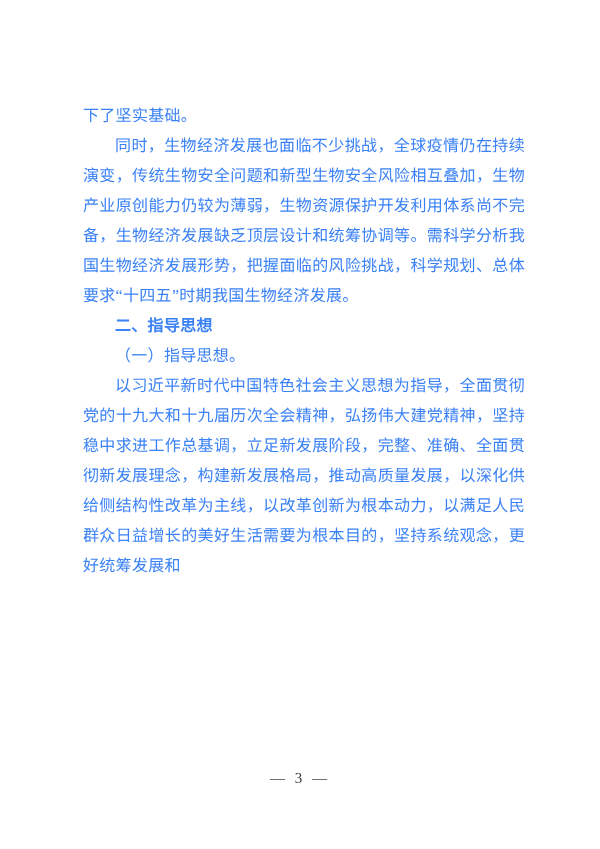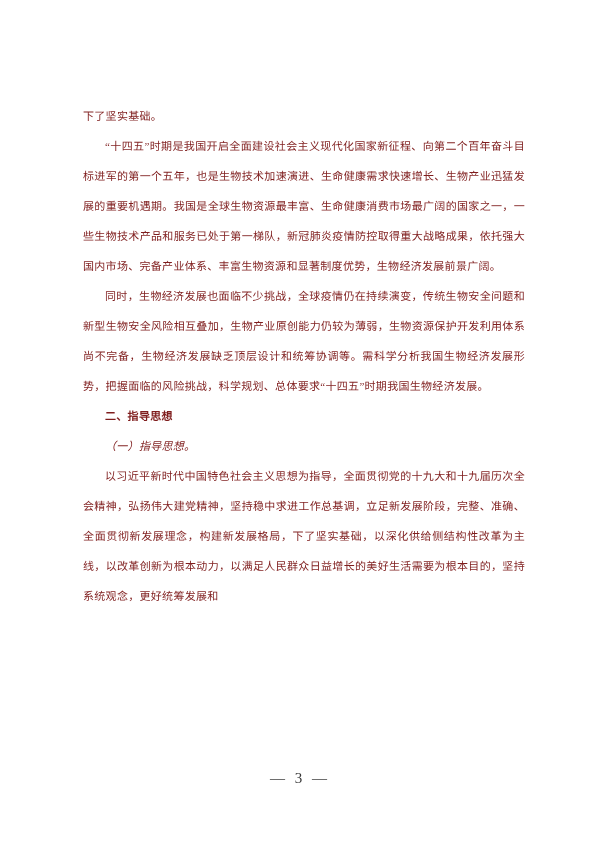--- a/index.html
+++ b/index.html
@@ -20,44 +20,43 @@
   }
   .content {
     position: absolute;
     left: 83px;
     top: 101px;
     width: 442px;
   }
   .content p, .content h2 {
     margin: 0;
     padding: 0;
-    font-size: 11px;
+    font-size: 16px;
     line-height: 30px;
-    color: #7f1d1d;
+    color: #3b82f6;
     text-align: justify;
     text-justify: inter-character;
     letter-spacing: 0.3px;
   }
   .body-text {
     font-family: "Liberation Serif", "DejaVu Serif", serif;
     text-indent: 2em;
   }
   .body-text.no-indent {
     text-indent: 0;
     text-align: left;
   }
   .section-heading {
     font-family: "Liberation Sans", "DejaVu Sans", sans-serif;
     font-weight: bold;
     text-indent: 2em;
     text-align: left;
   }
   .subsection-heading {
     font-family: "Liberation Serif", "DejaVu Serif", serif;
-    font-style: italic;
     text-indent: 2em;
     text-align: left;
   }
   .page-number {
     position: absolute;
     top: 763px;
     left: 0;
     width: 100%;
     text-align: center;
     font-family: "Liberation Serif", "DejaVu Serif", serif;
@@ -66,20 +65,19 @@
     color: #3a3a3a;
     letter-spacing: 3px;
   }
 </style>
 </head>
 <body>
 
 <div class="doc-page">
   <div class="content">
     <p class="body-text no-indent">下了坚实基础。</p>
-    <p class="body-text">“十四五”时期是我国开启全面建设社会主义现代化国家新征程、向第二个百年奋斗目标进军的第一个五年，也是生物技术加速演进、生命健康需求快速增长、生物产业迅猛发展的重要机遇期。我国是全球生物资源最丰富、生命健康消费市场最广阔的国家之一，一些生物技术产品和服务已处于第一梯队，新冠肺炎疫情防控取得重大战略成果，依托强大国内市场、完备产业体系、丰富生物资源和显著制度优势，生物经济发展前景广阔。</p>
     <p class="body-text">同时，生物经济发展也面临不少挑战，全球疫情仍在持续演变，传统生物安全问题和新型生物安全风险相互叠加，生物产业原创能力仍较为薄弱，生物资源保护开发利用体系尚不完备，生物经济发展缺乏顶层设计和统筹协调等。需科学分析我国生物经济发展形势，把握面临的风险挑战，科学规划、总体要求“十四五”时期我国生物经济发展。</p>
     <h2 class="section-heading">二、指导思想</h2>
     <p class="subsection-heading">（一）指导思想。</p>
-    <p class="body-text">以习近平新时代中国特色社会主义思想为指导，全面贯彻党的十九大和十九届历次全会精神，弘扬伟大建党精神，坚持稳中求进工作总基调，立足新发展阶段，完整、准确、全面贯彻新发展理念，构建新发展格局，下了坚实基础，以深化供给侧结构性改革为主线，以改革创新为根本动力，以满足人民群众日益增长的美好生活需要为根本目的，坚持系统观念，更好统筹发展和</p>
+    <p class="body-text">以习近平新时代中国特色社会主义思想为指导，全面贯彻党的十九大和十九届历次全会精神，弘扬伟大建党精神，坚持稳中求进工作总基调，立足新发展阶段，完整、准确、全面贯彻新发展理念，构建新发展格局，推动高质量发展，以深化供给侧结构性改革为主线，以改革创新为根本动力，以满足人民群众日益增长的美好生活需要为根本目的，坚持系统观念，更好统筹发展和</p>
   </div>
   <div class="page-number">— 3 —</div>
 </div>
 
 </body></html>

